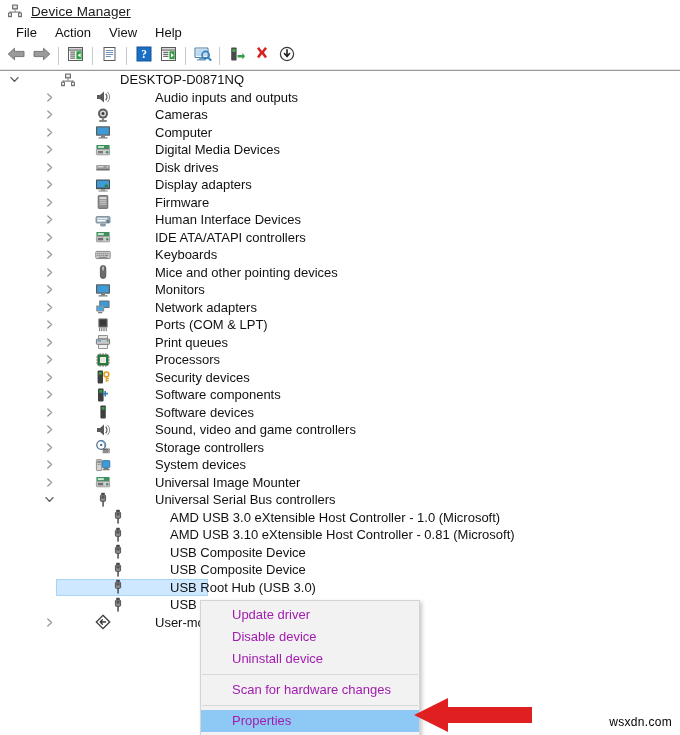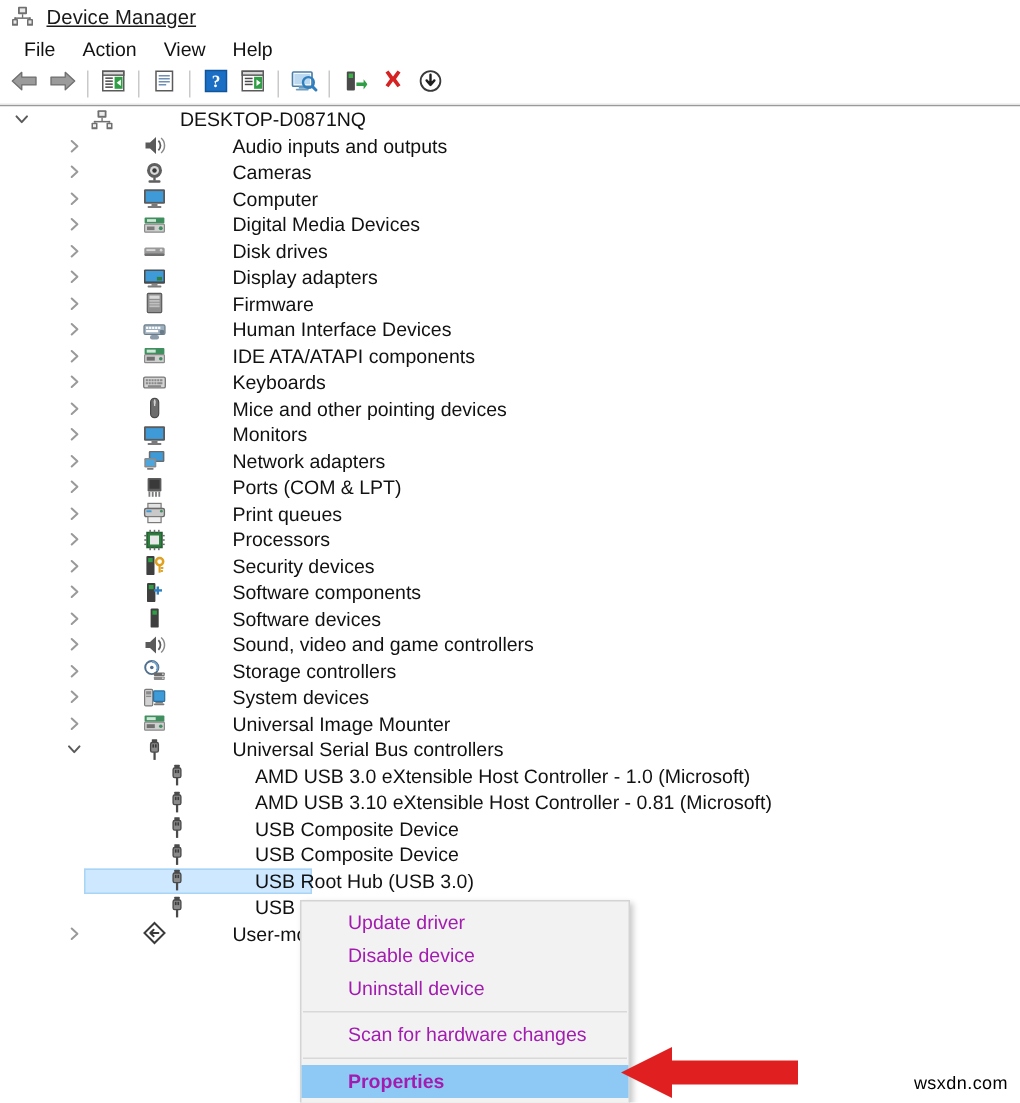--- a/index.html
+++ b/index.html
@@ -120,21 +120,21 @@
     z-index: 40;
   }
   .ctxmenu .citem {
     height: 22px; line-height: 22px;
     font-size: 13px; color: #a21caf;
     padding-left: 31px;
     white-space: nowrap;
   }
   .ctxmenu .citem.hl {
     background: #8ec9f5;
-    font-weight: bold;
+    font-weight: normal;
   }
   .ctxmenu .csep {
     height: 1px; background: #d8d8d8; margin: 4px 1px;
   }
 
   
   .redarrow {
     position: absolute; left: 414px; top: 698px;
     width: 118px; height: 34px;
     z-index: 60;
@@ -468,21 +468,21 @@
         </span>
         <span class="ico">
           <svg width="16" height="16" viewBox="0 0 16 16">
             <rect x="1.4" y="3" width="13.2" height="4.2" rx="0.6" fill="#3f8f5f"></rect>
             <rect x="1.4" y="7.4" width="13.2" height="5.4" rx="0.6" fill="#cfcfcf" stroke="#8a8a8a" stroke-width="0.8"></rect>
             <rect x="2.8" y="8.8" width="5.4" height="2.6" fill="#6f6f6f"></rect>
             <rect x="2.8" y="4.1" width="6" height="2" fill="#cfe8d8"></rect>
             <circle cx="12.2" cy="10.2" r="1.2" fill="#3f8f5f"></circle>
           </svg>
         </span>
-        <span class="lbl">IDE ATA/ATAPI components</span>
+        <span class="lbl">IDE ATA/ATAPI controllers</span>
       </div>
       <div class="row lvl1">
         <span class="chev">
           <svg width="9" height="9" viewBox="0 0 9 9">
             <path d="M2.8 1 L6.6 4.5 L2.8 8" fill="none" stroke="#9a9a9a" stroke-width="1.35" stroke-linecap="round" stroke-linejoin="round"></path>
           </svg>
         </span>
         <span class="ico">
           <svg width="16" height="16" viewBox="0 0 16 16">
             <rect x="0.8" y="4.4" width="14.4" height="7.2" rx="1" fill="#d5d5d5" stroke="#7a7a7a" stroke-width="0.9"></rect>

